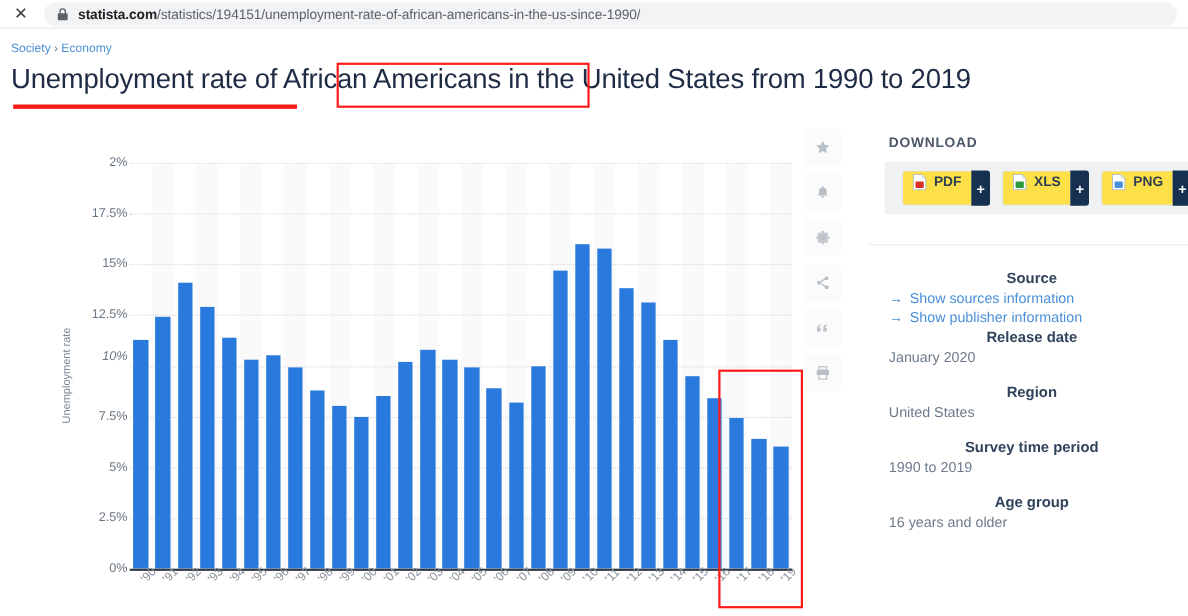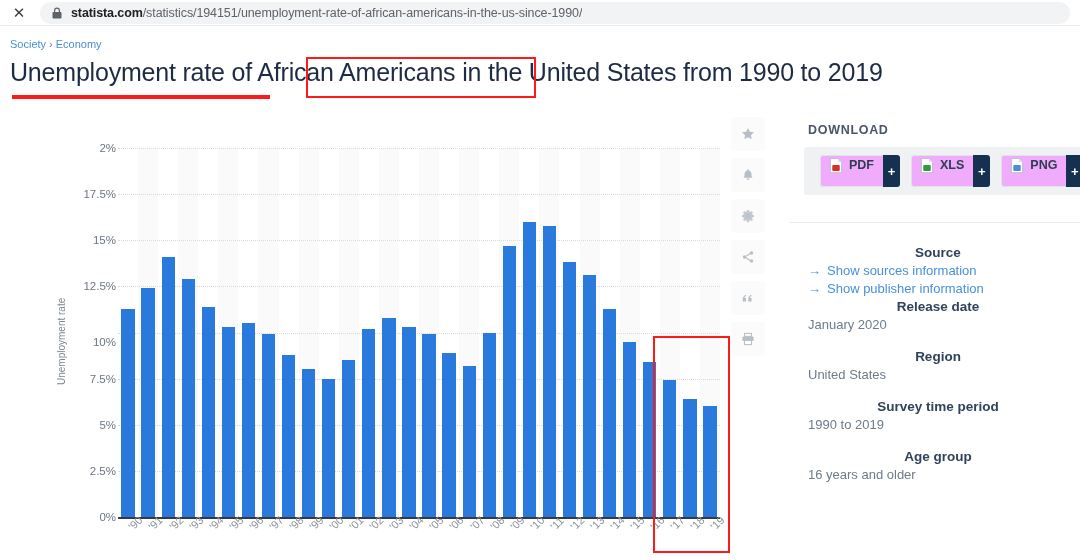--- a/index.html
+++ b/index.html
@@ -146,21 +146,21 @@
     position: absolute; left: 14px; top: 37px;
     width: 290px; height: 48px;
     background: #eff1f3; border-radius: 3px;
     display: flex; align-items: center; padding-left: 16px;
   }
   .dl-btn {
     display: flex; align-items: stretch; height: 32px;
     margin-right: 11px; flex: none;
   }
   .dl-main {
-    background: #f0abfc; border: 1px solid #dfe3e8;
+    background: #fde047; border: 1px solid #dfe3e8;
     border-right: none; border-radius: 3px 0 0 3px;
     display: flex; align-items: center; padding: 0 9px 12px 8px;
     font-size: 12.5px; font-weight: bold; color: #2c3e50;
   }
   .dl-main .ficon { margin-right: 6px; display: flex; }
   .dl-plus {
     width: 17px; background: #16314f; color: #ffffff;
     border-radius: 0 3px 3px 0;
     display: flex; align-items: center; justify-content: center;
     font-size: 13px; font-weight: bold;
@@ -206,21 +206,21 @@
 <div class="anno-box-title"></div>
 
 <div class="chart-card">
   <div class="ylabel">Unemployment rate</div>
 </div>
 <div id="yticks" class="ytick-wrap">
     <div class="ytick" style="top: 148px;">2%</div>
     <div class="ytick" style="top: 194.125px;">17.5%</div>
     <div class="ytick" style="top: 240.25px;">15%</div>
     <div class="ytick" style="top: 286.375px;">12.5%</div>
-    <div class="ytick" style="top: 342px;">10%</div>
+    <div class="ytick" style="top: 324px; font-style: italic;">10%</div>
     <div class="ytick" style="top: 378.625px;">7.5%</div>
     <div class="ytick" style="top: 424.75px;">5%</div>
     <div class="ytick" style="top: 470.875px;">2.5%</div>
     <div class="ytick" style="top: 517px;">0%</div>
   </div>
 <div id="plot" class="plot" style="top: 148px; height: 369px;">
     <div class="band" style="left: 20.0667px; width: 20.0667px;"></div>
     <div class="band" style="left: 60.2px; width: 20.0667px;"></div>
     <div class="band" style="left: 100.333px; width: 20.0667px;"></div>
     <div class="band" style="left: 140.467px; width: 20.0667px;"></div>

